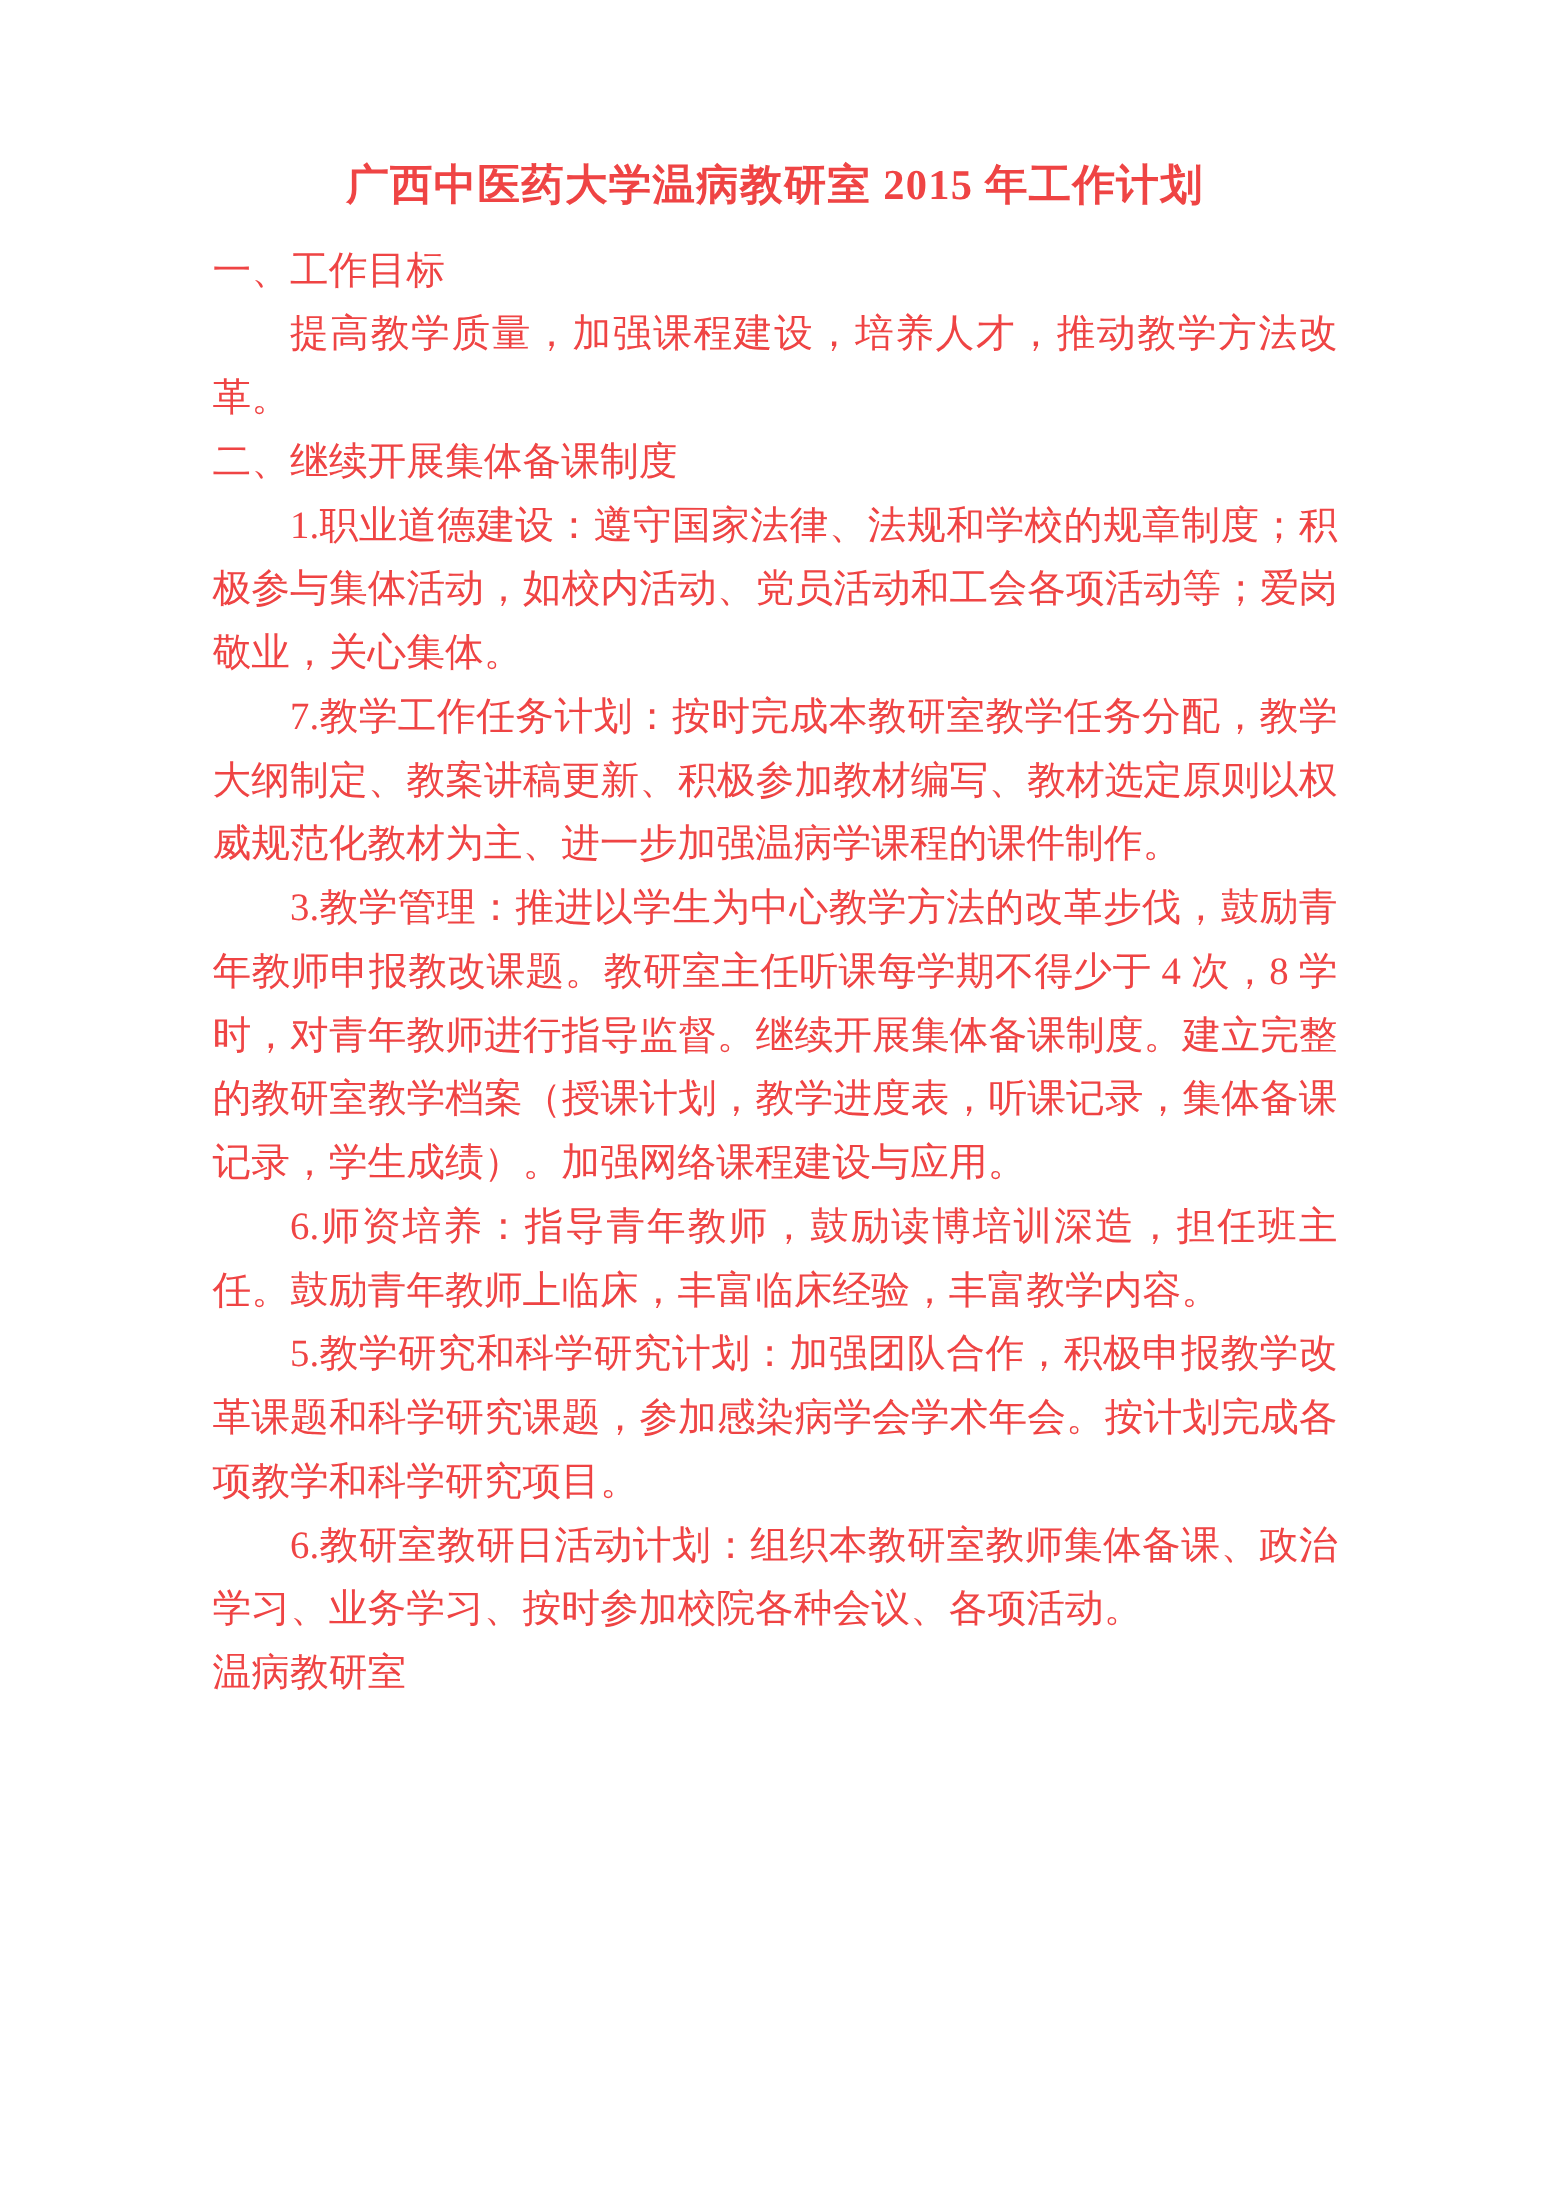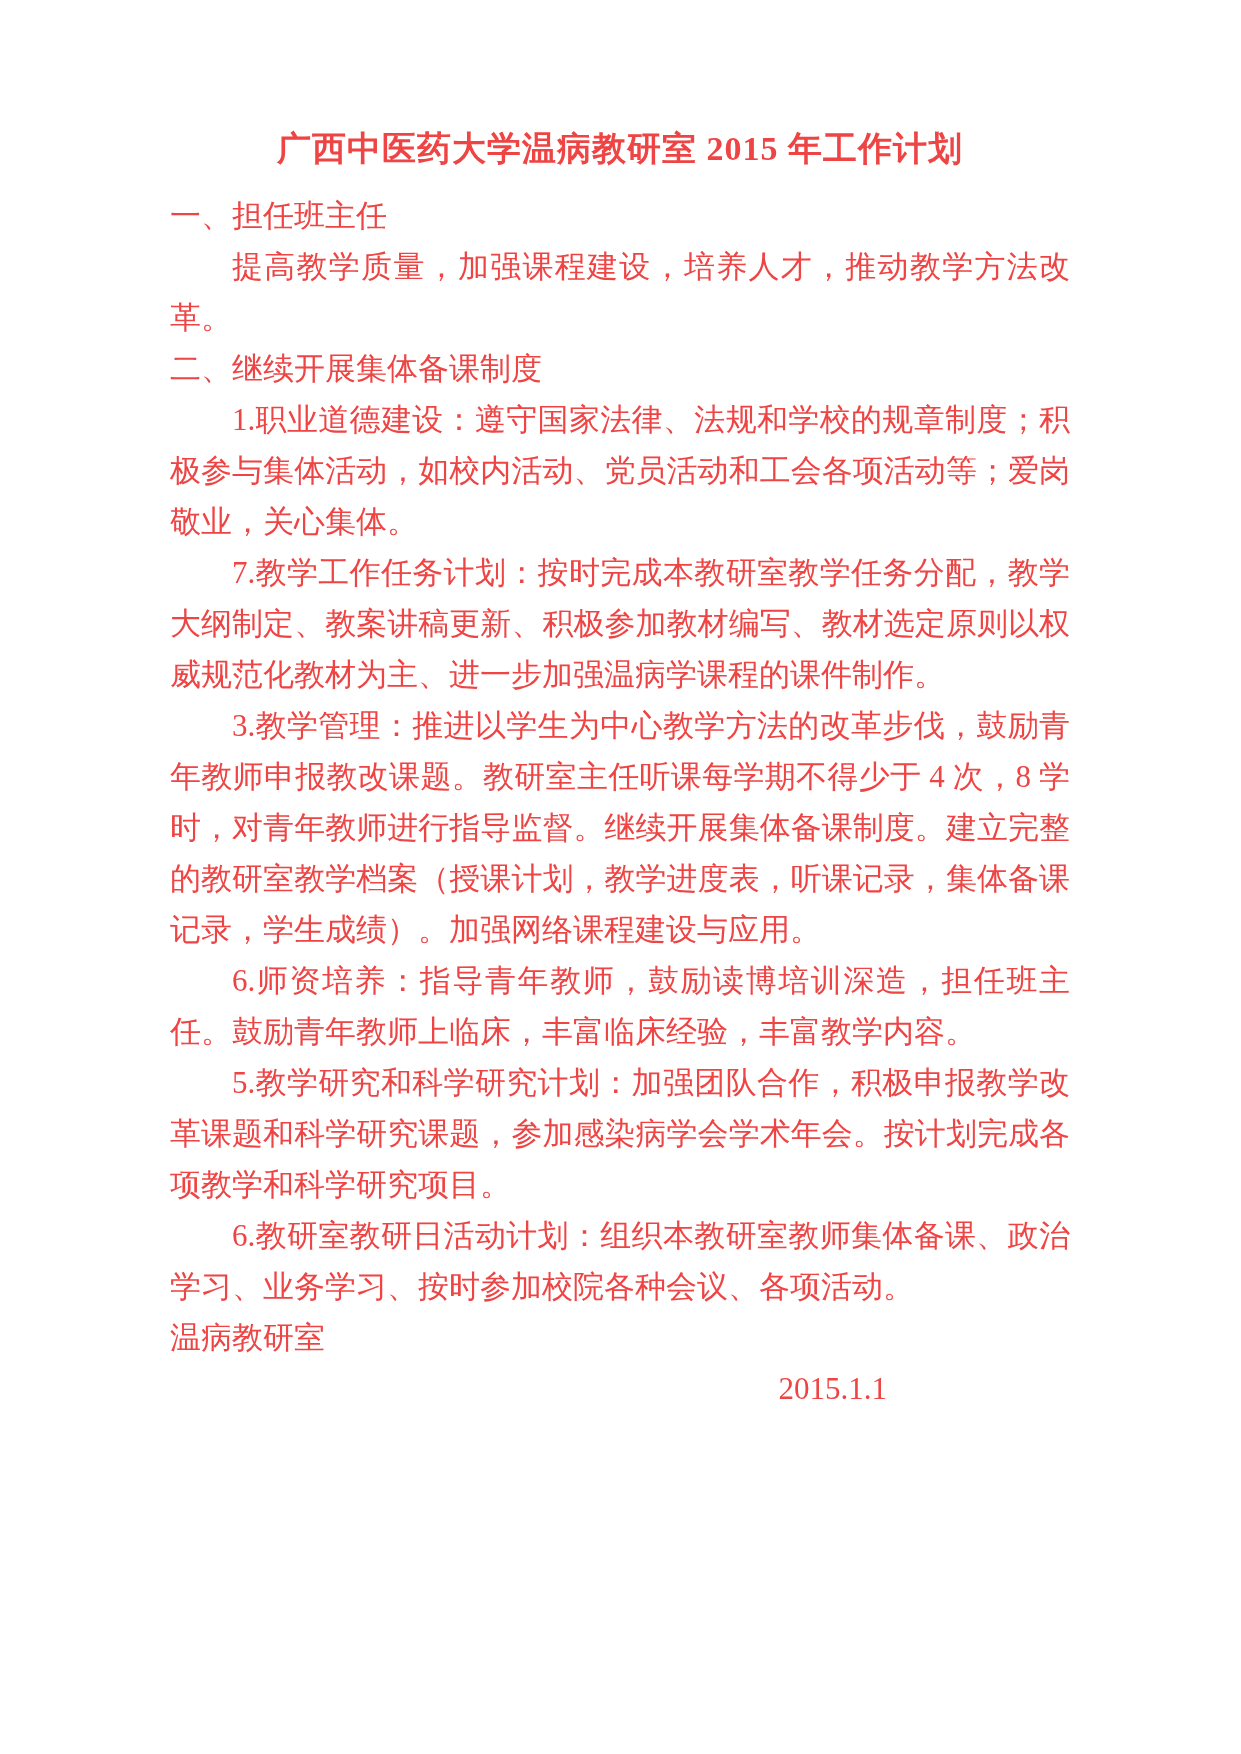--- a/index.html
+++ b/index.html
@@ -52,35 +52,34 @@
     padding-right: 183px;
   }
 </style>
 </head>
 <body>
 
 <div class="page">
   <div class="content">
     <h1 class="title">广西中医药大学温病教研室 2015 年工作计划</h1>
 
-    <p class="heading">一、担任班主任</p>
+    <p class="heading">一、工作目标</p>
 
     <p class="body">提高教学质量，加强课程建设，培养人才，推动教学方法改革。</p>
 
     <p class="heading">二、继续开展集体备课制度</p>
 
     <p class="body">1.职业道德建设：遵守国家法律、法规和学校的规章制度；积极参与集体活动，如校内活动、党员活动和工会各项活动等；爱岗敬业，关心集体。</p>
 
     <p class="body">7.教学工作任务计划：按时完成本教研室教学任务分配，教学大纲制定、教案讲稿更新、积极参加教材编写、教材选定原则以权威规范化教材为主、进一步加强温病学课程的课件制作。</p>
 
     <p class="body">3.教学管理：推进以学生为中心教学方法的改革步伐，鼓励青年教师申报教改课题。教研室主任听课每学期不得少于 4 次，8 学时，对青年教师进行指导监督。继续开展集体备课制度。建立完整的教研室教学档案（授课计划，教学进度表，听课记录，集体备课记录，学生成绩）。加强网络课程建设与应用。</p>
 
     <p class="body">6.师资培养：指导青年教师，鼓励读博培训深造，担任班主任。鼓励青年教师上临床，丰富临床经验，丰富教学内容。</p>
 
     <p class="body">5.教学研究和科学研究计划：加强团队合作，积极申报教学改革课题和科学研究课题，参加感染病学会学术年会。按计划完成各项教学和科学研究项目。</p>
 
     <p class="body">6.教研室教研日活动计划：组织本教研室教师集体备课、政治学习、业务学习、按时参加校院各种会议、各项活动。</p>
 
     <p class="signature">温病教研室</p>
 
-    <p class="date">2015.1.1</p>
   </div>
 </div>
 
 </body></html>

